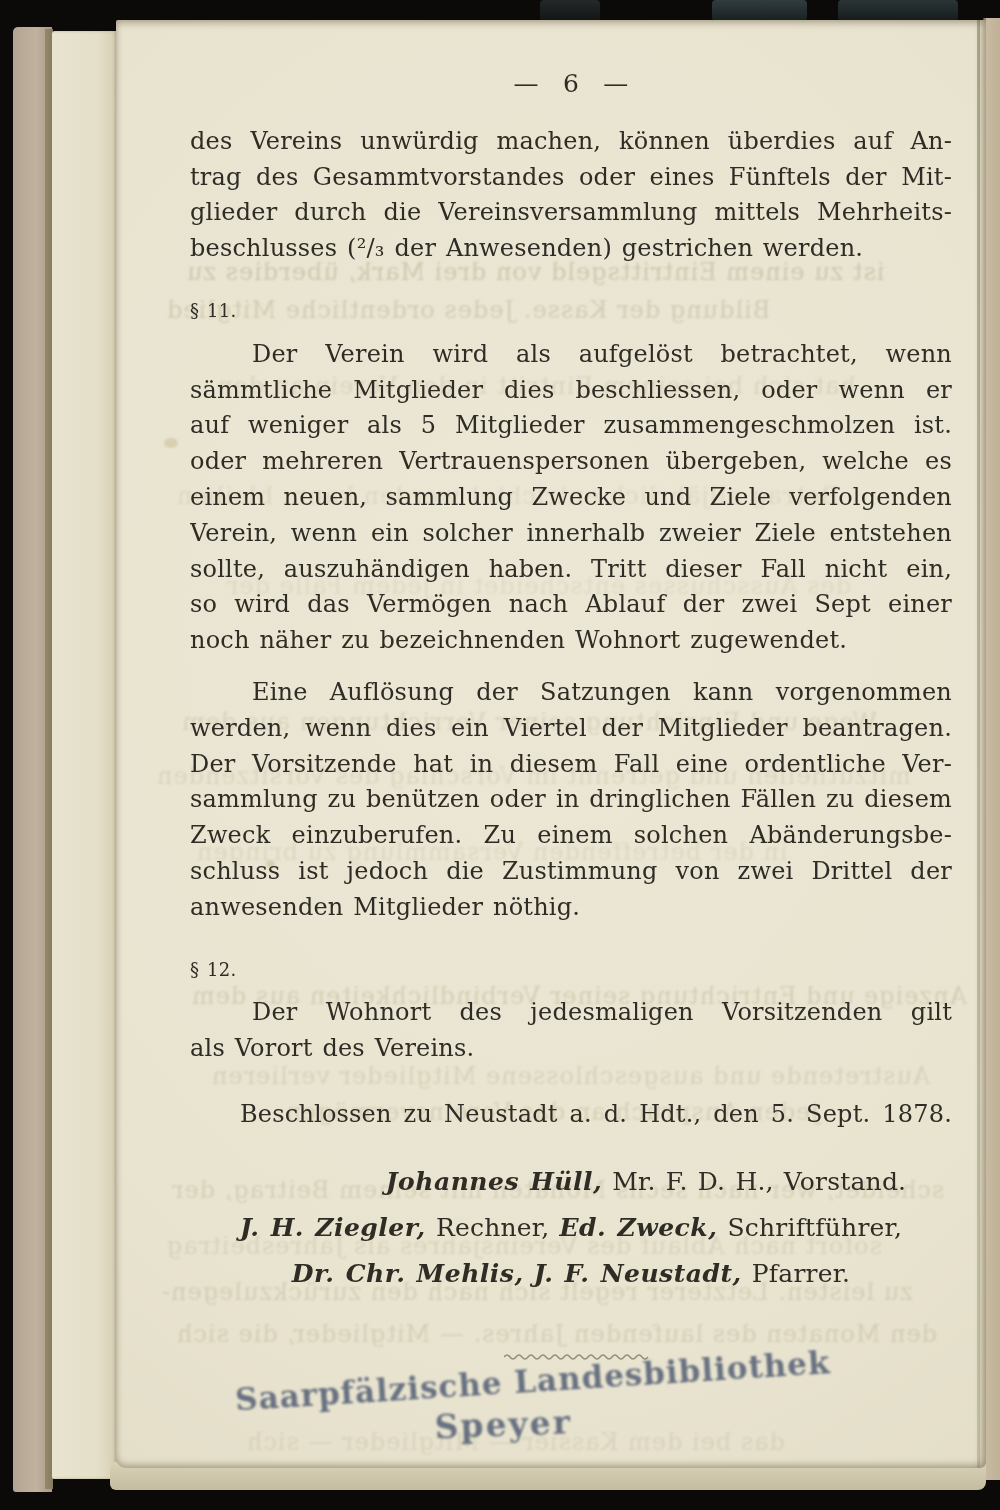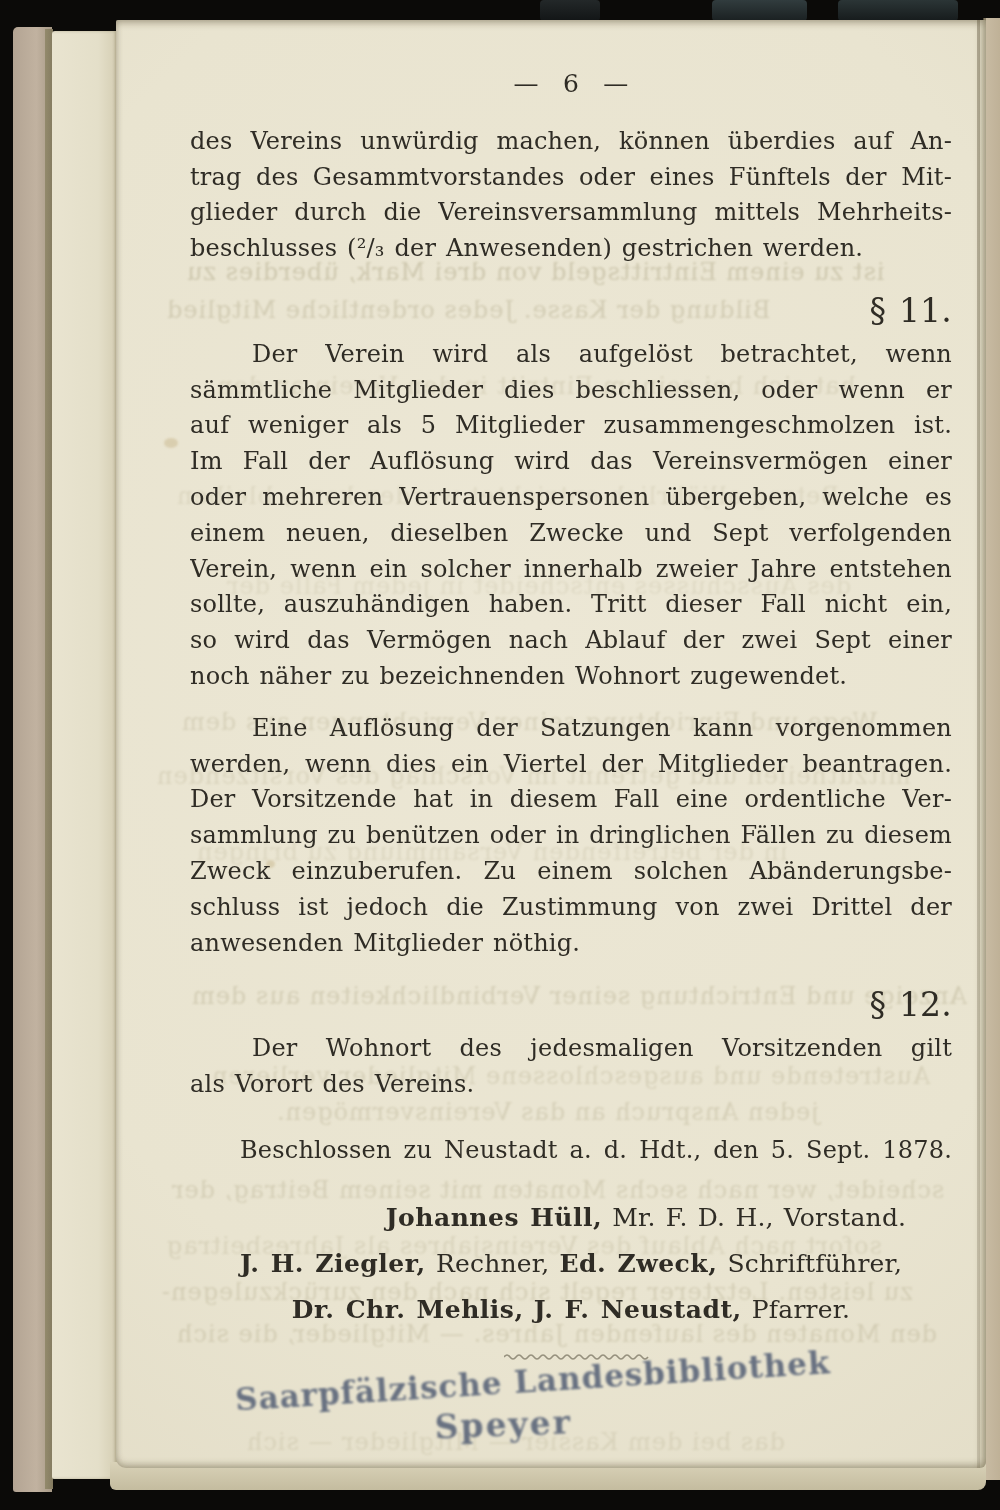--- a/index.html
+++ b/index.html
@@ -49,26 +49,26 @@
         font-size:24px;white-space:nowrap;letter-spacing:1px;}
 
   
   .content{position:absolute;left:74px;width:762px;top:46px;font-size:24px;line-height:35.8px;
            letter-spacing:.2px;word-spacing:2px;}
   .pagenum{text-align:center;word-spacing:16px;margin-bottom:22px;font-size:25px;}
   .bodyline{text-align:justify;text-align-last:justify;height:35.8px;overflow:hidden;}
   .bodyline.last{text-align-last:left;}
   .bodyline.indent{text-indent:62px;}
   .para{margin:0 0 16px 0;}
-  .heading{text-align:right;font-size:33px;margin:26px 0 8px 0;}
+  .heading{text-align:left;font-size:18px;margin:26px 0 8px 0;}
   .dateline{margin-top:30px;text-indent:50px;text-align:justify;text-align-last:justify;height:36px;overflow:hidden;}
   .sigs{margin-top:26px;}
   .sigline{text-align:center;line-height:46px;font-size:25px;}
   .sigline:first-child{padding-left:150px;}
-  .sigline b{font-weight:bold;letter-spacing:.5px;}
+  .sigline b{font-weight:bold;letter-spacing:.5px;font-style:italic;}
 
   
   .squiggle{position:absolute;left:388px;top:1332px;opacity:.65;}
 
   
   .stamp{position:absolute;left:120px;top:1344px;width:560px;text-align:center;
          transform:rotate(-3.6deg);color:rgba(73,85,110,.8);filter:blur(1.1px);
          font-weight:bold;pointer-events:none;}
   .stamp .l1{font-size:31px;letter-spacing:1px;white-space:nowrap;}
   .stamp .l2{font-size:33px;margin-top:4px;transform:translateX(-14px) rotate(1.5deg);letter-spacing:2px;}
@@ -120,24 +120,23 @@
             <div class="bodyline">des Vereins unwürdig machen, können überdies auf An-</div>
             <div class="bodyline">trag des Gesammtvorstandes oder eines Fünftels der Mit-</div>
             <div class="bodyline">glieder durch die Vereinsversammlung mittels Mehrheits-</div>
             <div class="bodyline last">beschlusses (²/₃ der Anwesenden) gestrichen werden.</div>
           </div>
           <div class="heading">§ 11.</div>
           <div class="para">
             <div class="bodyline indent">Der Verein wird als aufgelöst betrachtet, wenn</div>
             <div class="bodyline">sämmtliche Mitglieder dies beschliessen, oder wenn er</div>
             <div class="bodyline">auf weniger als 5 Mitglieder zusammengeschmolzen ist.</div>
-            <div class="bodyline">Im Fall der Auflösung wird das Vereinsvermögen einer</div>
             <div class="bodyline">oder mehreren Vertrauenspersonen übergeben, welche es</div>
-            <div class="bodyline">einem neuen, dieselben Zwecke und Sept verfolgenden</div>
-            <div class="bodyline">Verein, wenn ein solcher innerhalb zweier Jahre entstehen</div>
+            <div class="bodyline">einem neuen, sammlung Zwecke und Ziele verfolgenden</div>
+            <div class="bodyline">Verein, wenn ein solcher innerhalb zweier Ziele entstehen</div>
             <div class="bodyline">sollte, auszuhändigen haben.  Tritt dieser Fall nicht ein,</div>
             <div class="bodyline">so wird das Vermögen nach Ablauf der zwei Sept einer</div>
             <div class="bodyline last">noch näher zu bezeichnenden Wohnort zugewendet.</div>
           </div>
           <div class="para">
             <div class="bodyline indent">Eine Auflösung der Satzungen kann vorgenommen</div>
             <div class="bodyline">werden, wenn dies ein Viertel der Mitglieder beantragen.</div>
             <div class="bodyline">Der Vorsitzende hat in diesem Fall eine ordentliche Ver-</div>
             <div class="bodyline">sammlung zu benützen oder in dringlichen Fällen zu diesem</div>
             <div class="bodyline">Zweck einzuberufen.  Zu einem solchen Abänderungsbe-</div>

